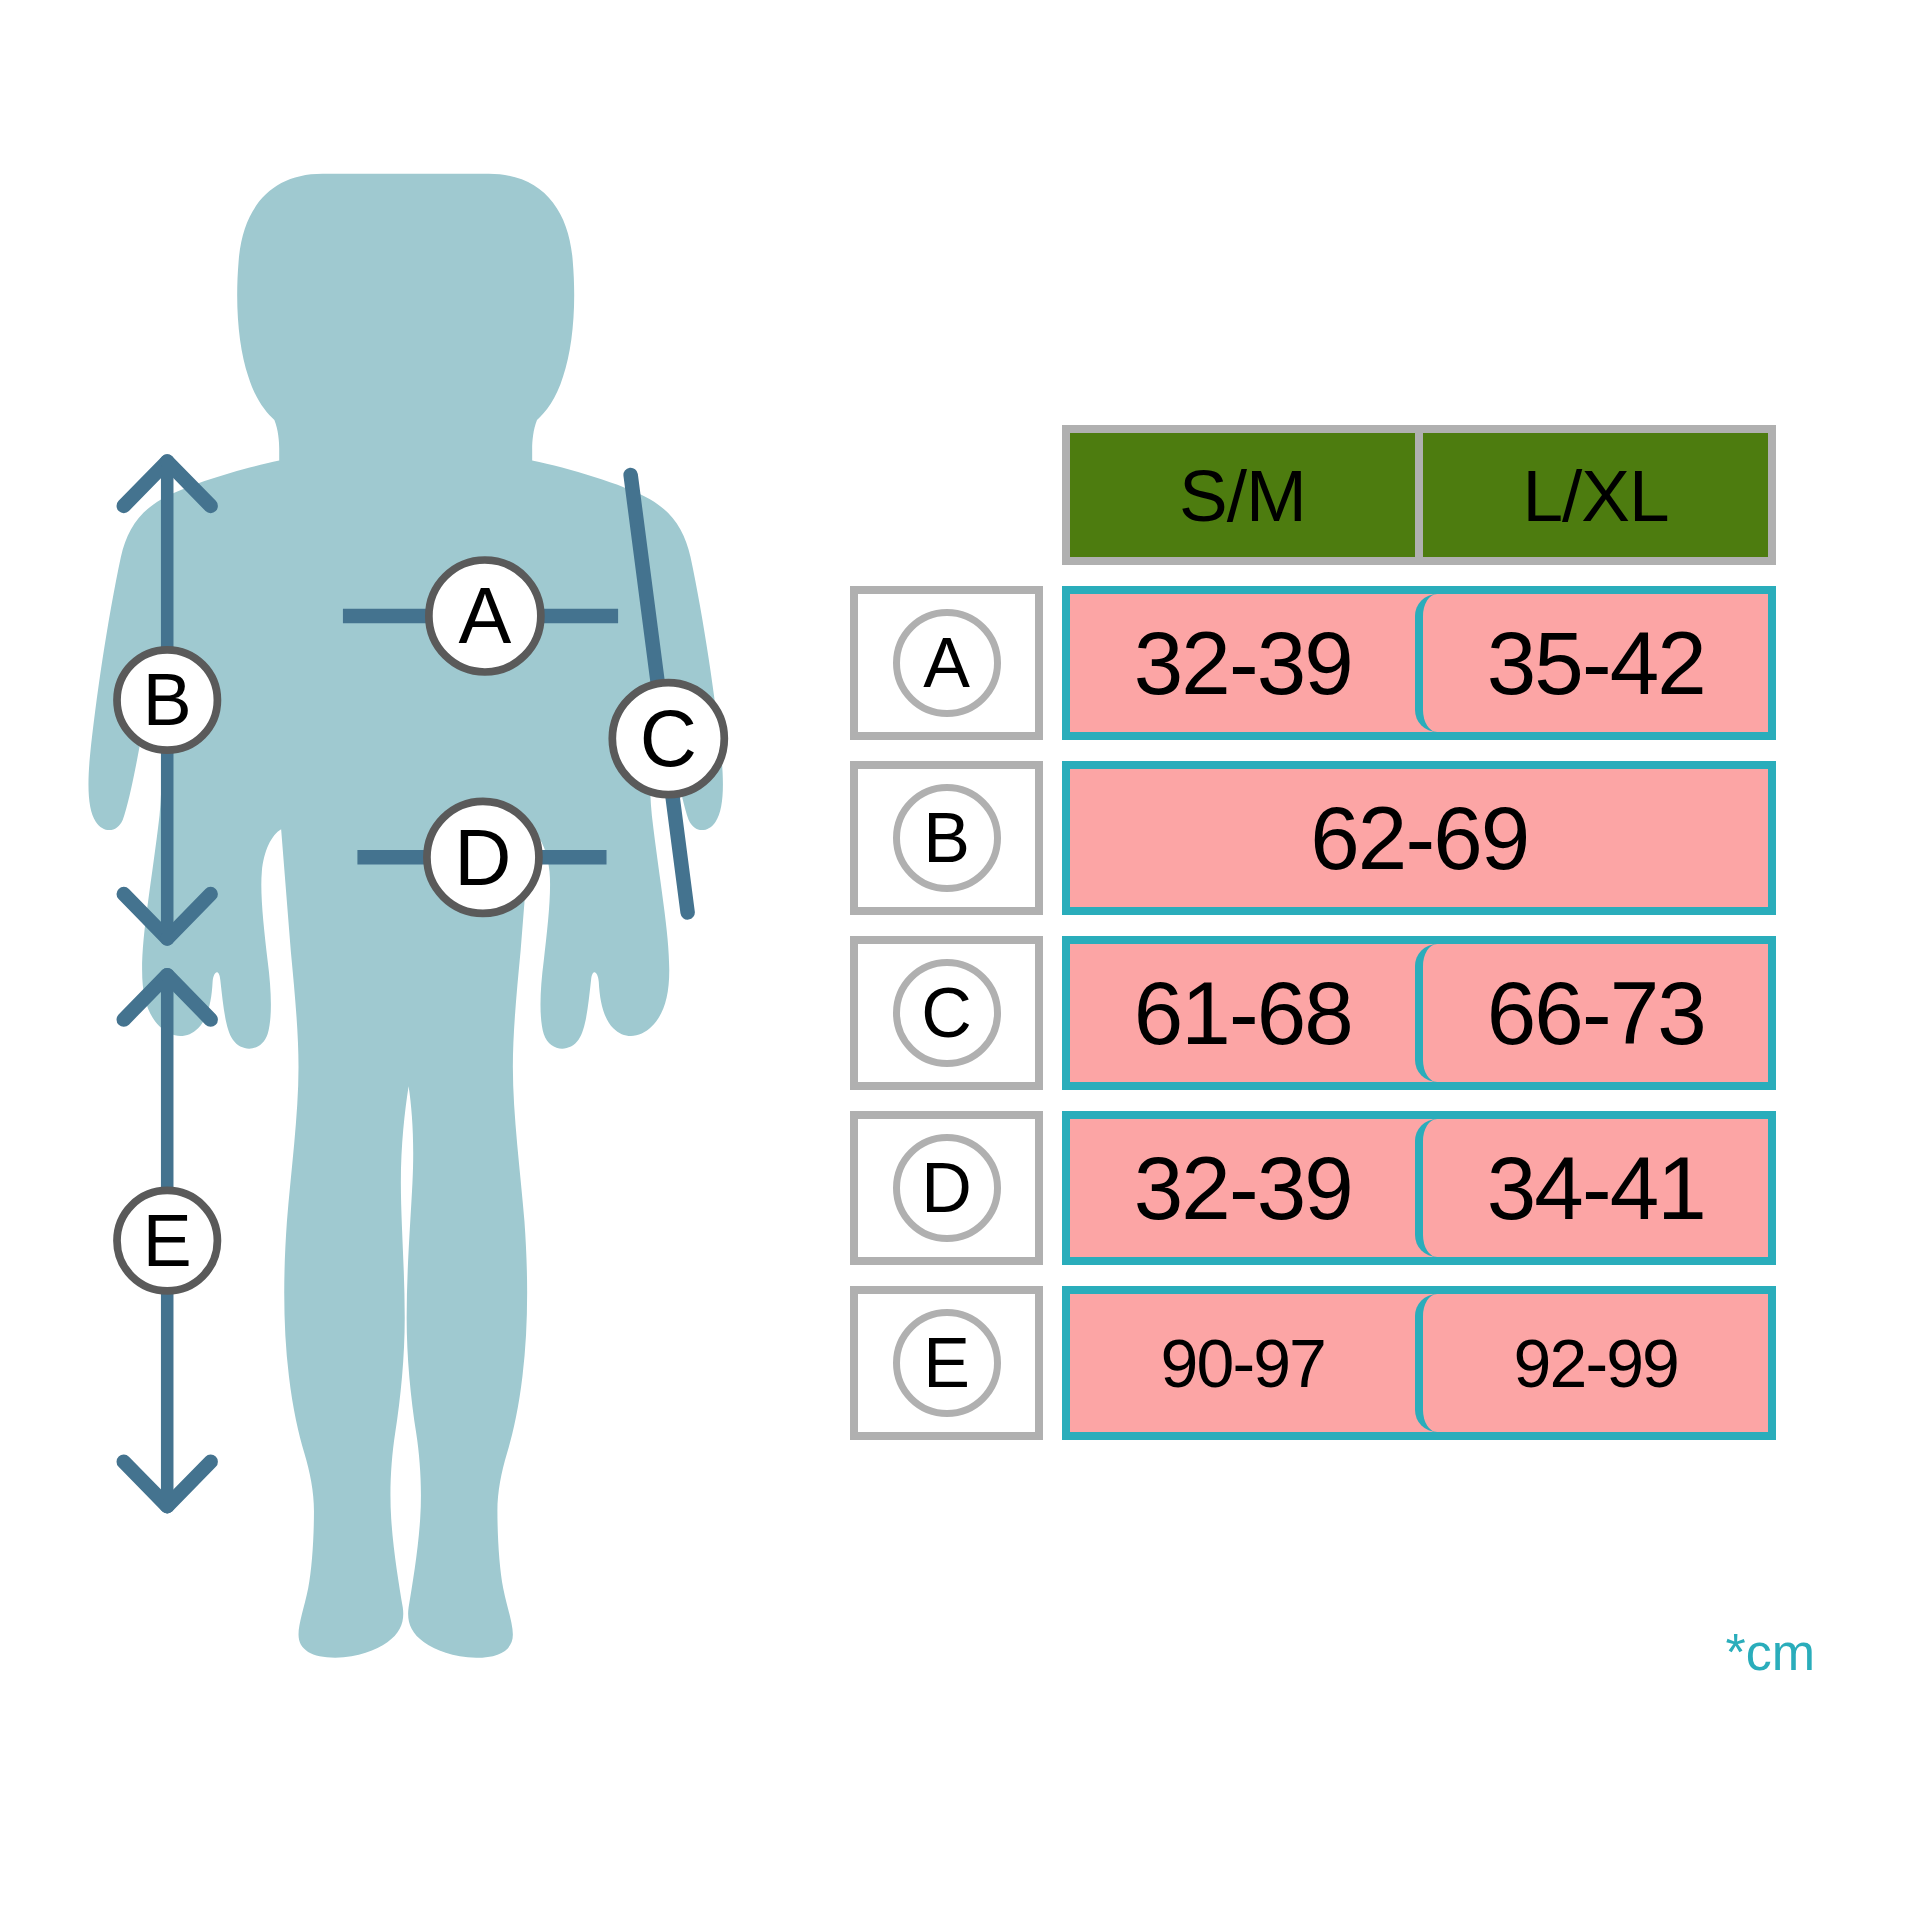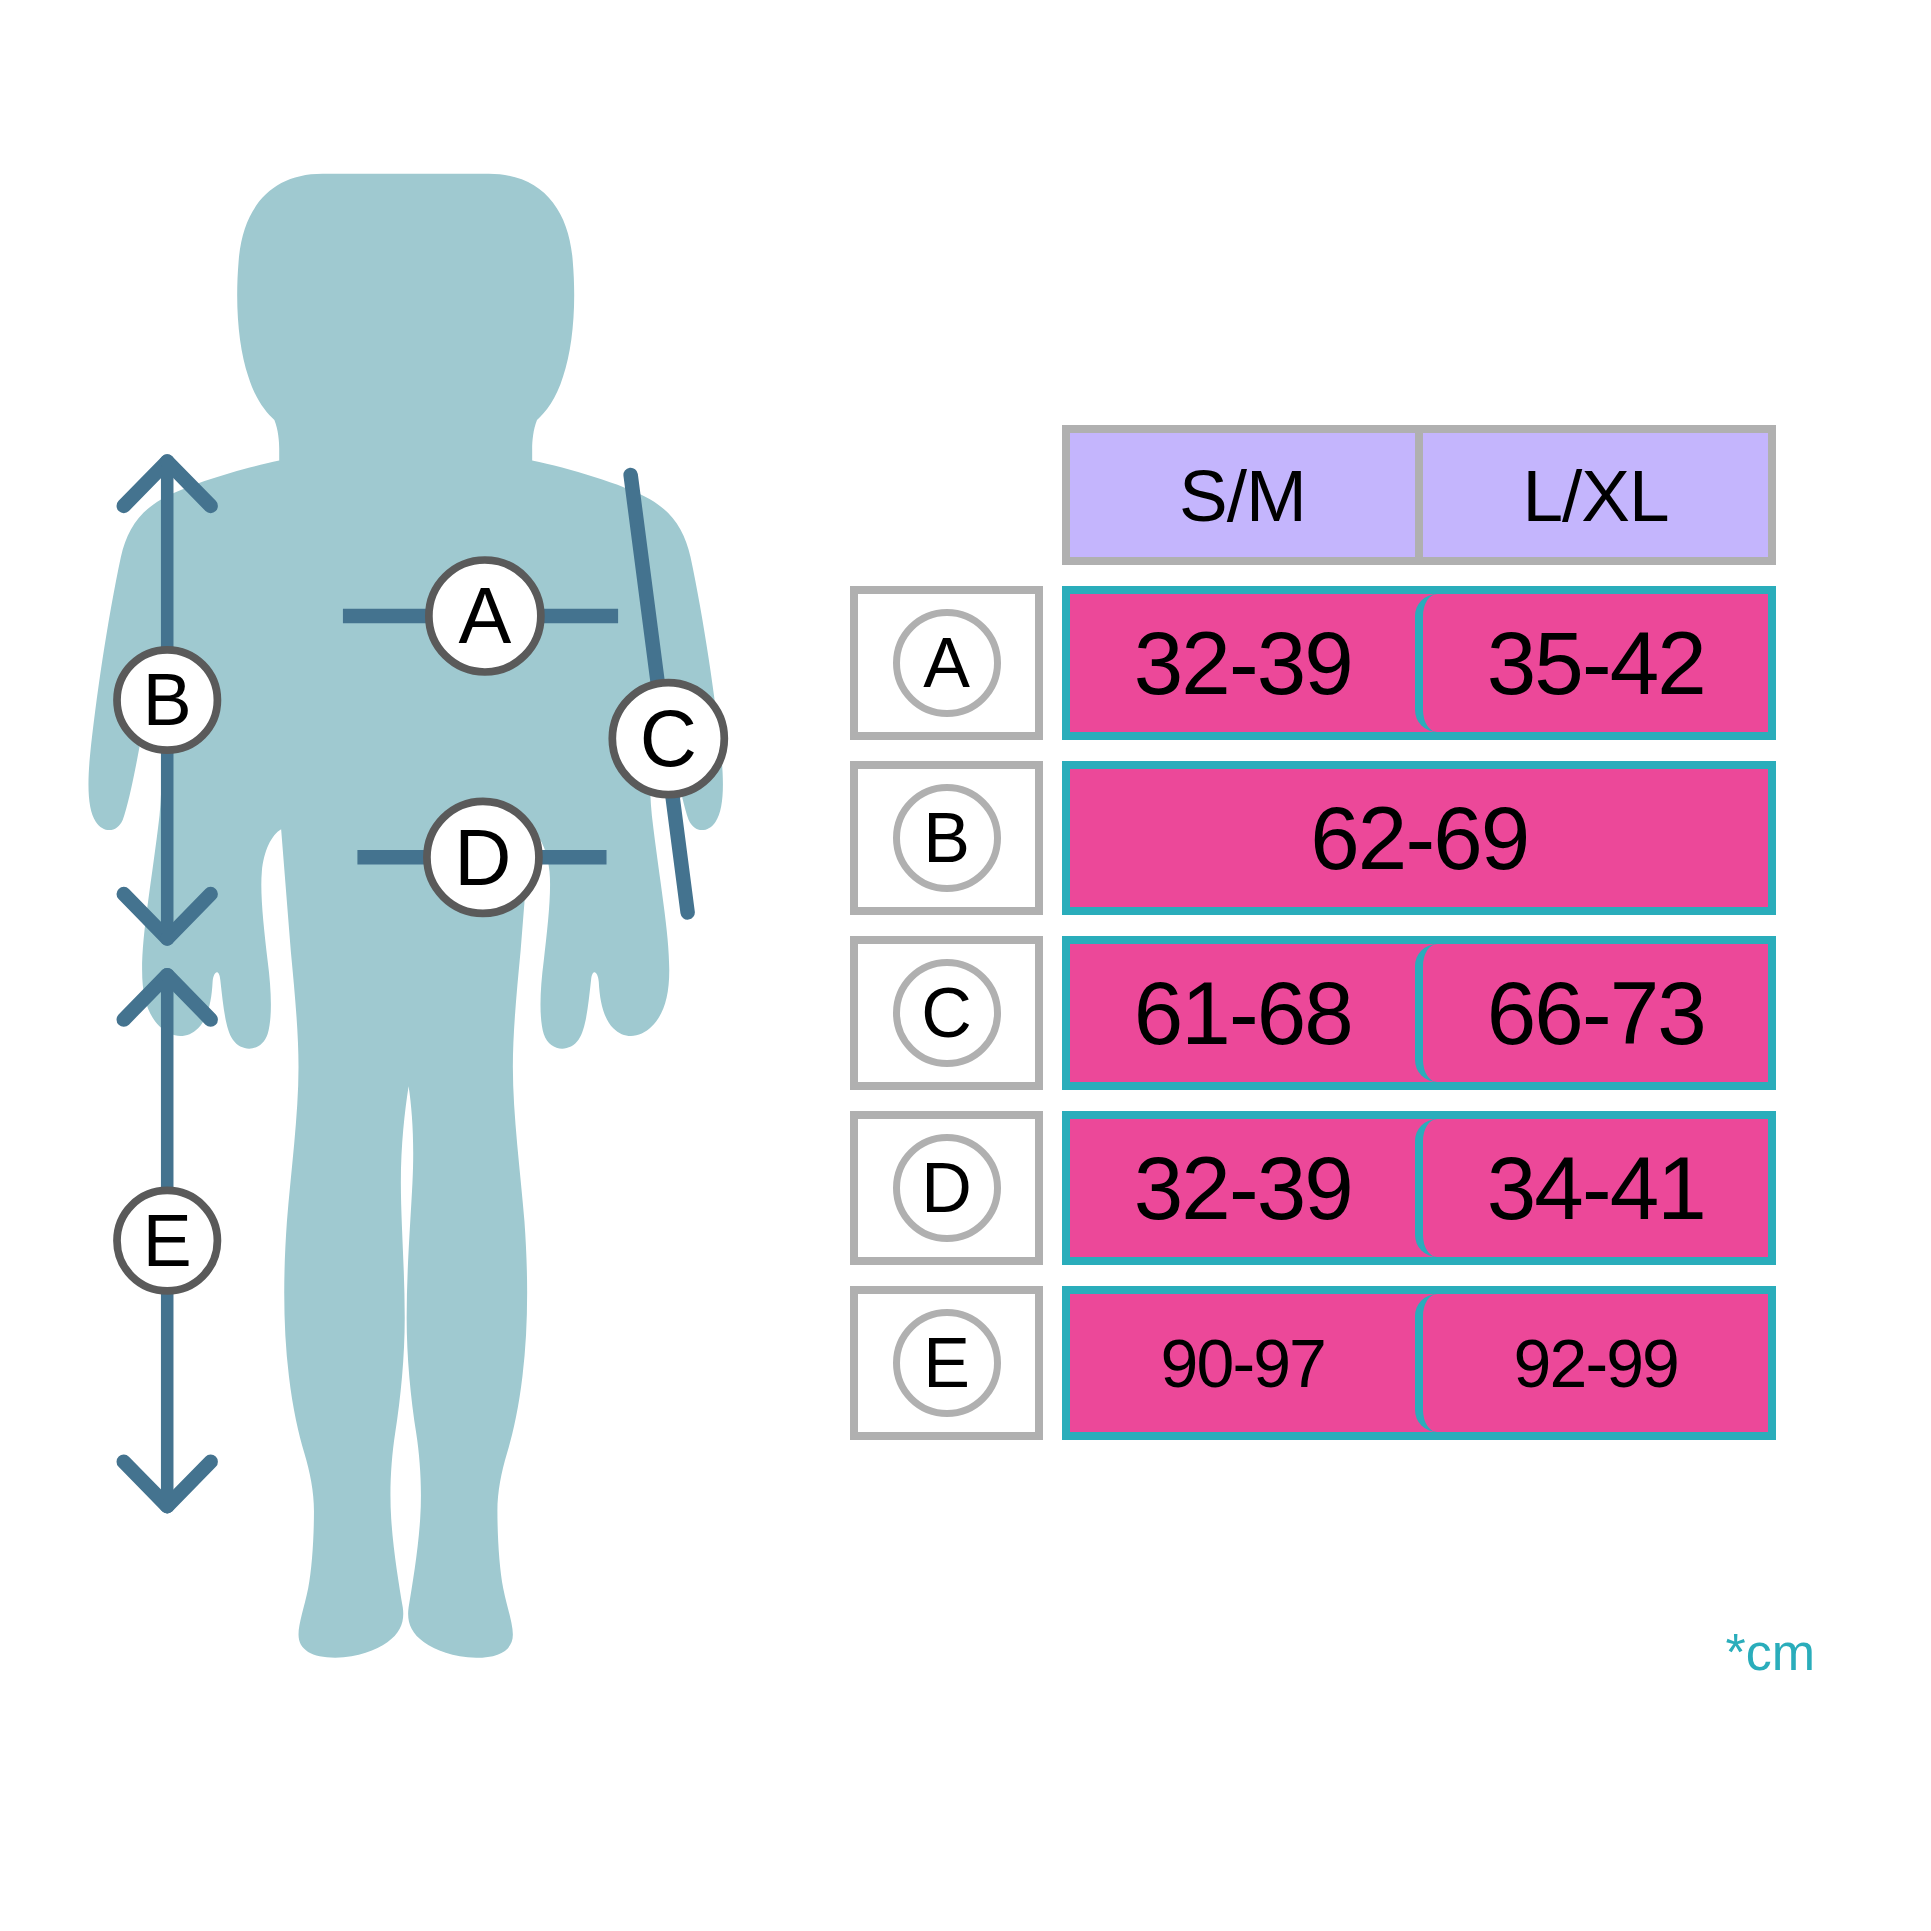--- a/index.html
+++ b/index.html
@@ -37,21 +37,21 @@
     top: 425px;
     width: 1023px;
   }
 
   .hdr-row {
     display: flex;
     margin-left: 212px;
     width: 714px;
     border: 8.7px solid #b0b0b0;
     box-sizing: border-box;
-    background: #c4b5fd;
+    background: #4d7c0f;
     height: 140px;
   }
   .hdr-cell {
     flex: 1 1 0;
     display: flex;
     align-items: center;
     justify-content: center;
     font-size: 73px;
     color: #000000;
     letter-spacing: -1px;
@@ -88,21 +88,21 @@
     font-size: 70px;
     color: #000000;
     background: #ffffff;
   }
   .values-cell {
     margin-left: 19.3px;
     width: 714px;
     height: 154px;
     border: 8.7px solid #2aadbb;
     box-sizing: border-box;
-    background: #ec4899;
+    background: #fca5a5;
     display: flex;
     flex: 0 0 714px;
   }
   .val {
     flex: 1 1 0;
     display: flex;
     align-items: center;
     justify-content: center;
     font-size: 89px;
     color: #000000;

